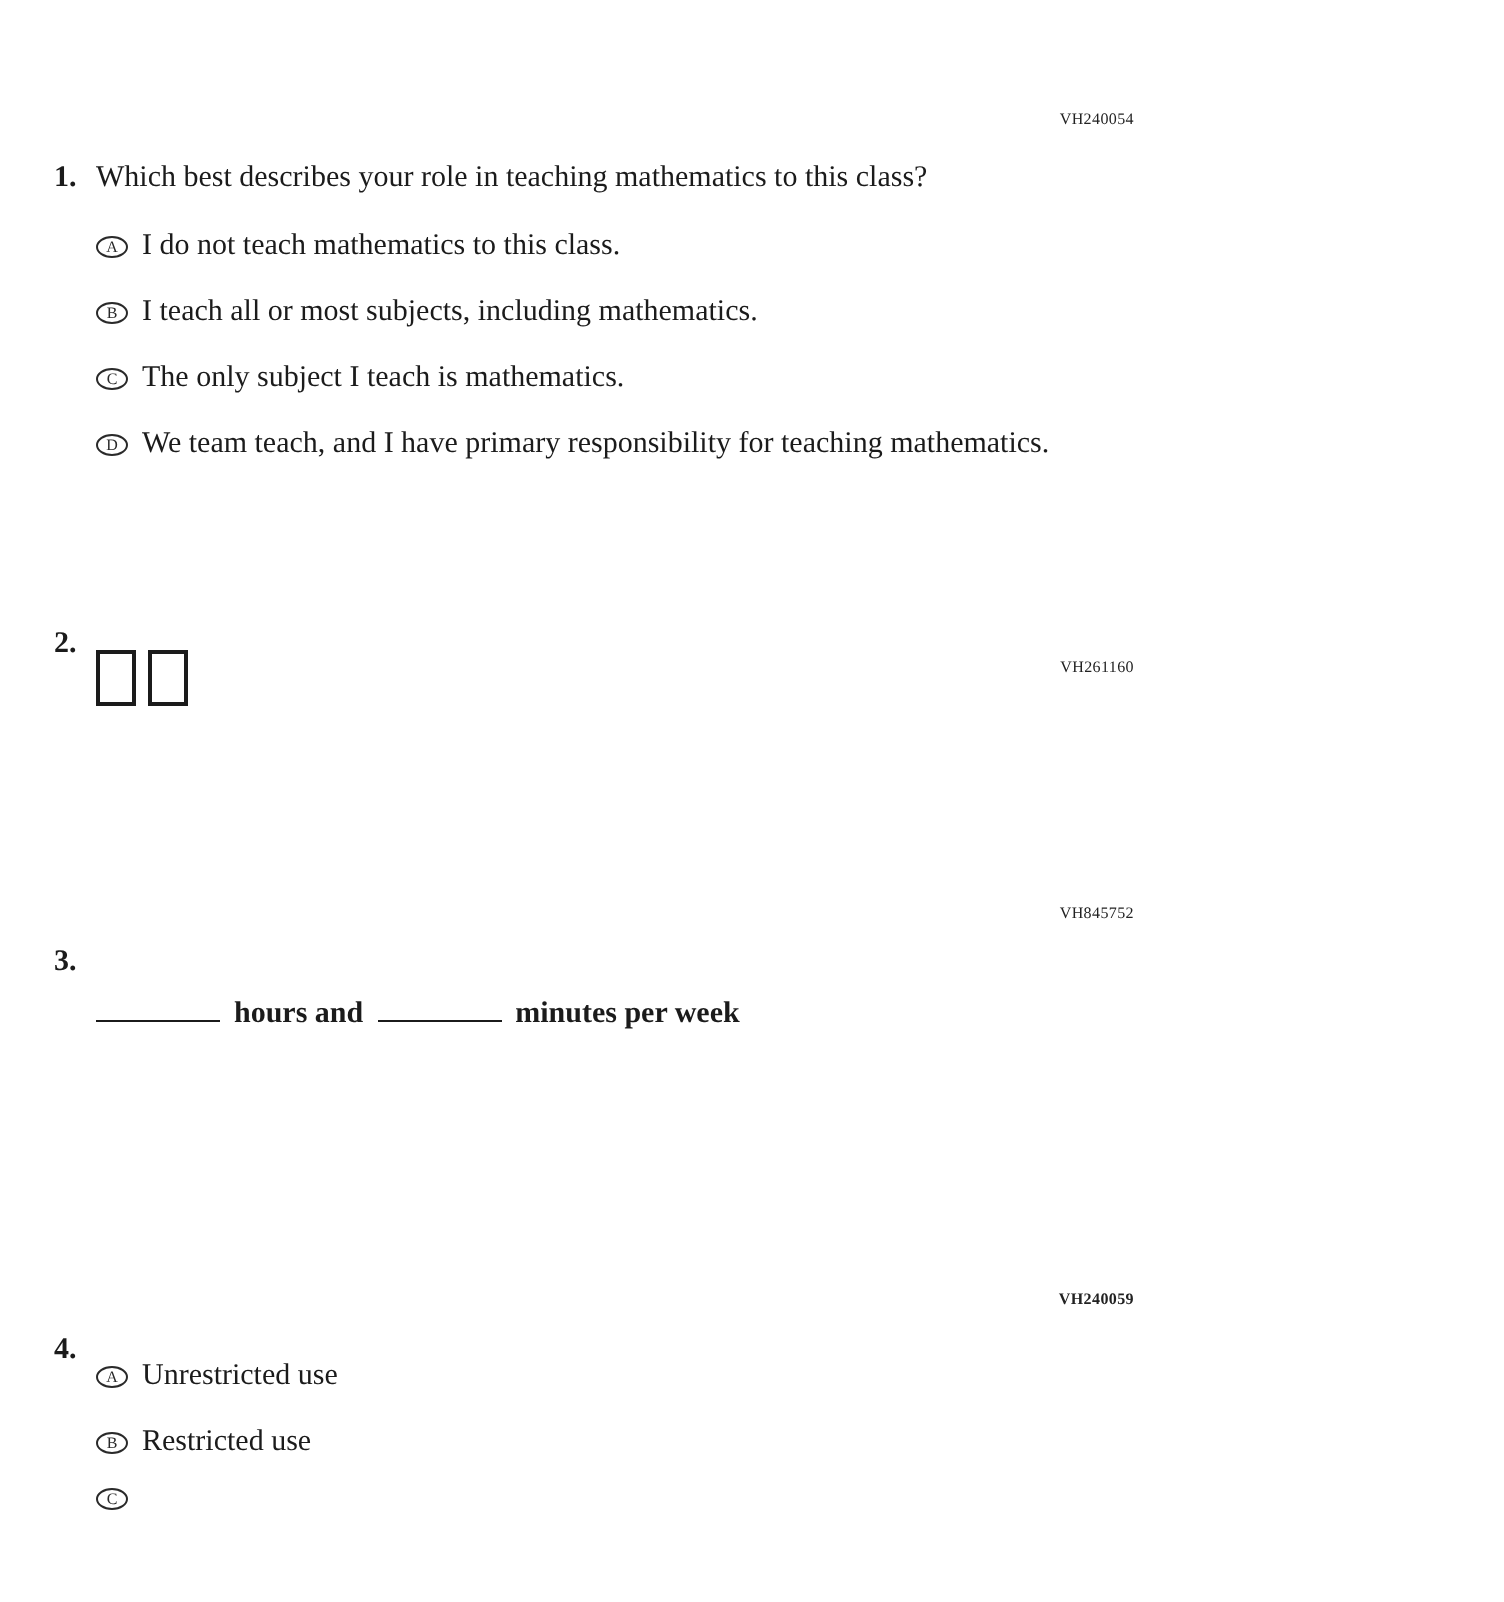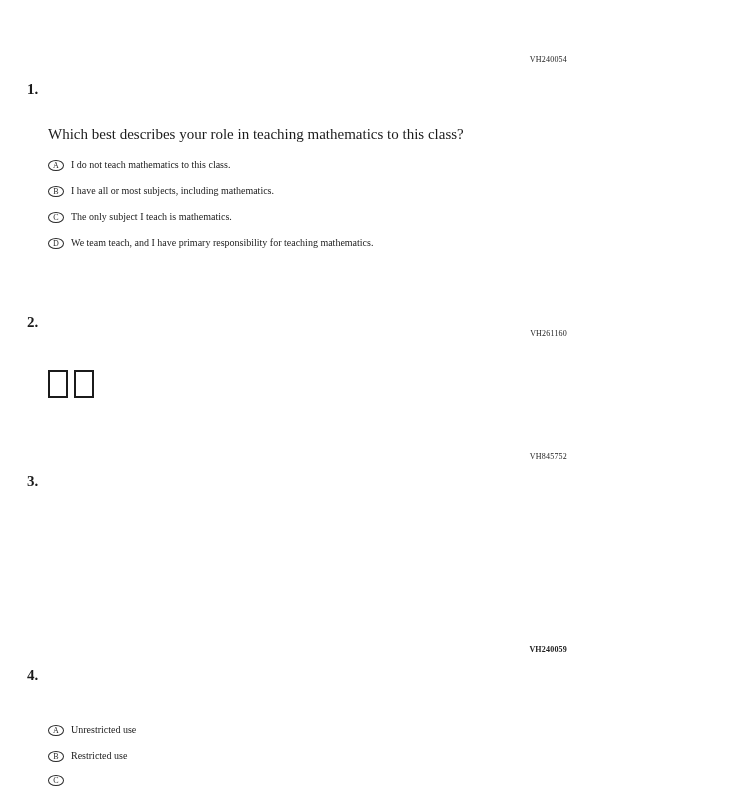--- a/index.html
+++ b/index.html
@@ -30,21 +30,20 @@
   .q-number {
     font-weight: bold;
     font-size: 15px;
     width: 21px;
     flex: 0 0 21px;
     line-height: 1.4;
   }
   .q-body {
     font-size: 15px;
     line-height: 1.4;
-    margin-top: 45px;
   }
   .q-text { max-width: 552px; }
   .options { margin-top: 13px; }
   .option-row {
     display: flex;
     align-items: center;
     margin-bottom: 12px;
   }
   .bubble {
     display: inline-block;
@@ -54,21 +53,21 @@
     border-radius: 50%;
     font-size: 8px;
     line-height: 10px;
     text-align: center;
     color: #2a2a2a;
     flex: 0 0 16px;
     cursor: pointer;
   }
   .option-label {
     margin-left: 7px;
-    font-size: 10px;
+    font-size: 15px;
   }
   .digit-boxes { margin-top: 13px; display: flex; }
   .digit-box {
     width: 20px;
     height: 28px;
     border: 2px solid #1b1b1b;
     background: #fff;
     margin-right: 6px;
   }
   .fill-line { margin-top: 26px; font-size: 15px; }
@@ -93,21 +92,21 @@
     <div class="q-number">1.</div>
     <div class="q-body">
       <div class="q-text">Which best describes your role in teaching mathematics to this class?</div>
       <div class="options">
         <div class="option-row">
           <span class="bubble">A</span>
           <span class="option-label">I do not teach mathematics to this class.</span>
         </div>
         <div class="option-row">
           <span class="bubble">B</span>
-          <span class="option-label">I have all or most subjects, including mathematics.</span>
+          <span class="option-label">I teach all or most subjects, including mathematics.</span>
         </div>
         <div class="option-row">
           <span class="bubble">C</span>
           <span class="option-label">The only subject I teach is mathematics.</span>
         </div>
         <div class="option-row">
           <span class="bubble">D</span>
           <span class="option-label">We team teach, and I have primary responsibility for teaching mathematics.</span>
         </div>
       </div>
@@ -122,20 +121,23 @@
         <div class="digit-box"></div>
         <div class="digit-box"></div>
       </div>
     </div>
   </div>
 
   <div class="acc-code" style="top:452px;">VH845752</div>
   <div class="question" style="top:471px;">
     <div class="q-number">3.</div>
     <div class="q-body">
+      <div class="fill-line">
+        <span class="blank"></span><span class="fill-label">hours and</span><span class="blank second"></span><span class="fill-label">minutes per week</span>
+      </div>
     </div>
   </div>
 
   <div class="acc-code" style="top:645px;font-weight:bold;">VH240059</div>
   <div class="question" style="top:665px;">
     <div class="q-number">4.</div>
     <div class="q-body">
       <div class="options">
         <div class="option-row">
           <span class="bubble">A</span>

